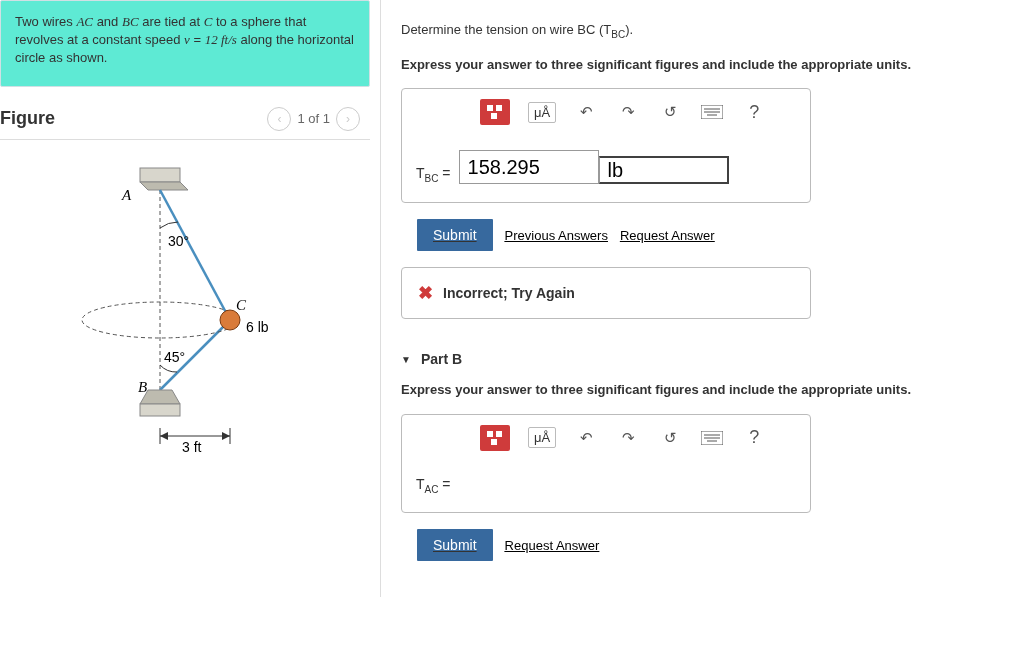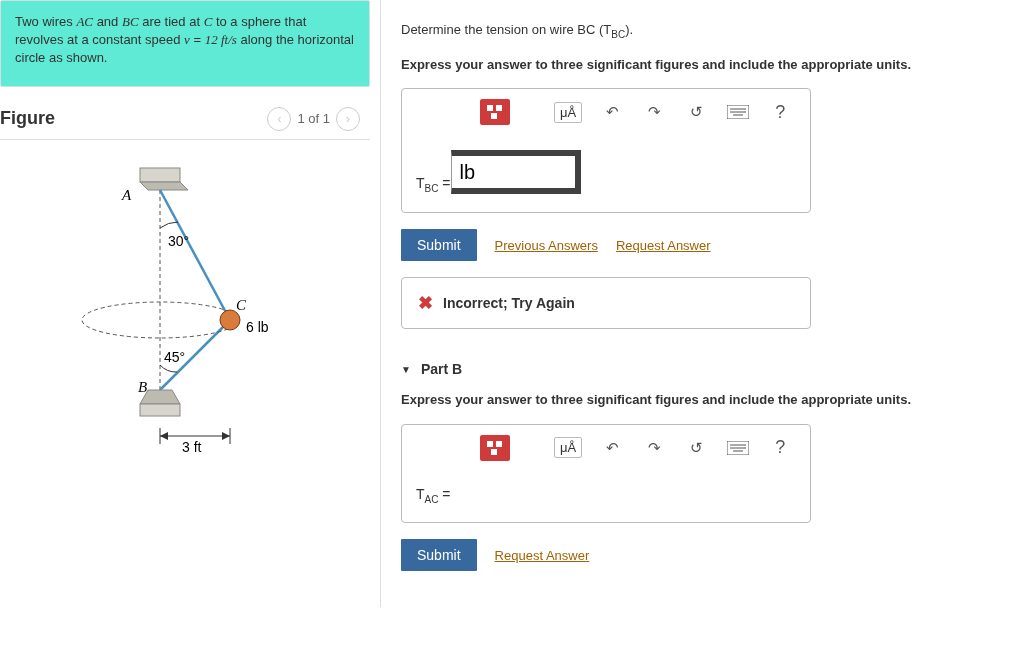--- a/index.html
+++ b/index.html
@@ -47,41 +47,41 @@
   .toolbar-icon {
     width: 24px; height: 22px; display: flex; align-items: center; justify-content: center;
     color: #555; cursor: pointer; font-size: 15px;
   }
   .tool-template {
     width: 30px; height: 26px; background: #cf3b3b; border-radius: 2px;
     display:flex; align-items:center; justify-content:center; cursor:pointer;
   }
   .tool-units {
     border:1px solid #bbb; padding:2px 5px; border-radius:2px; font-size:13px;
-    background:#fff; cursor:pointer; color:#333;margin-left:26px;
+    background:#fff; cursor:pointer; color:#333;
   }
   .input-row { display: flex; align-items: flex-end; gap: 8px; padding: 14px 14px 18px; }
   .var-label { font-size: 14px; }
   .var-label sub { font-size: 10px; }
   .value-input {
     border: 1px solid #999; height: 34px; width: 140px; font-size: 20px;
     padding: 0 8px; font-family: Arial;
   }
   .value-input::placeholder { color:#999; font-style:italic; font-family: 'Times New Roman', serif; }
   .units-input {
-    border: 6px solid #404040; border-left:1px solid #999; height: 44px; width: 130px; font-size: 20px;
+    border: 2px solid #404040; border-left:1px solid #999; height: 28px; width: 130px; font-size: 20px;
     padding: 0 8px; font-family: Arial; margin-left:-8px;
   }
   .units-input::placeholder { color:#999; font-style:italic; font-family: 'Times New Roman', serif; }
-  .submit-row { margin: 16px 0; display: flex; align-items: center; gap: 18px; }
+  .submit-row { margin: 16px 16px; display: flex; align-items: center; gap: 12px; text-decoration: underline; }
   .submit-btn {
     background: #37699e; color: #fff; border: none; padding: 8px 16px;
     font-size: 14px; border-radius: 1px; cursor: pointer;
   }
-  .link-btn { color: #a16207; text-decoration: underline; cursor: pointer; font-size: 13px; }
+  .link-btn { color: #000000; text-decoration: underline; cursor: pointer; font-size: 13px; }
   .feedback {
     border: 1px solid #bbb; border-radius: 4px; padding: 14px 16px; width: 410px;
     display: flex; align-items: center; gap: 10px; font-weight: bold; font-size: 14px;
   }
   .feedback-x { color: #cf3b3b; font-size: 18px; font-weight: bold; }
   .part-header {
     display: flex; align-items: center; gap: 10px; font-weight: bold; font-size: 14px;
     margin: 32px 0 4px; cursor: pointer;
   }
   .part-caret { font-size: 10px; }
@@ -174,20 +174,21 @@
               <line x1="3" y1="7" x2="19" y2="7" stroke="#555"></line>
               <line x1="6" y1="10" x2="16" y2="10" stroke="#555"></line>
             </svg>
         </span>
         <span class="toolbar-icon" style="font-size:18px">?</span>
       </div>
       <div class="input-row">
         <span class="var-label">
           <span>T</span><sub>BC</sub><span> = </span>
         </span>
+        <input class="value-input" value="158.295" style="">
         <input class="units-input" value="lb" style="">
       </div>
     </div>
 
     <div class="submit-row">
       <button class="submit-btn">Submit</button>
       <span class="link-btn">Previous Answers</span>
       <span class="link-btn">Request Answer</span>
     </div>
 

